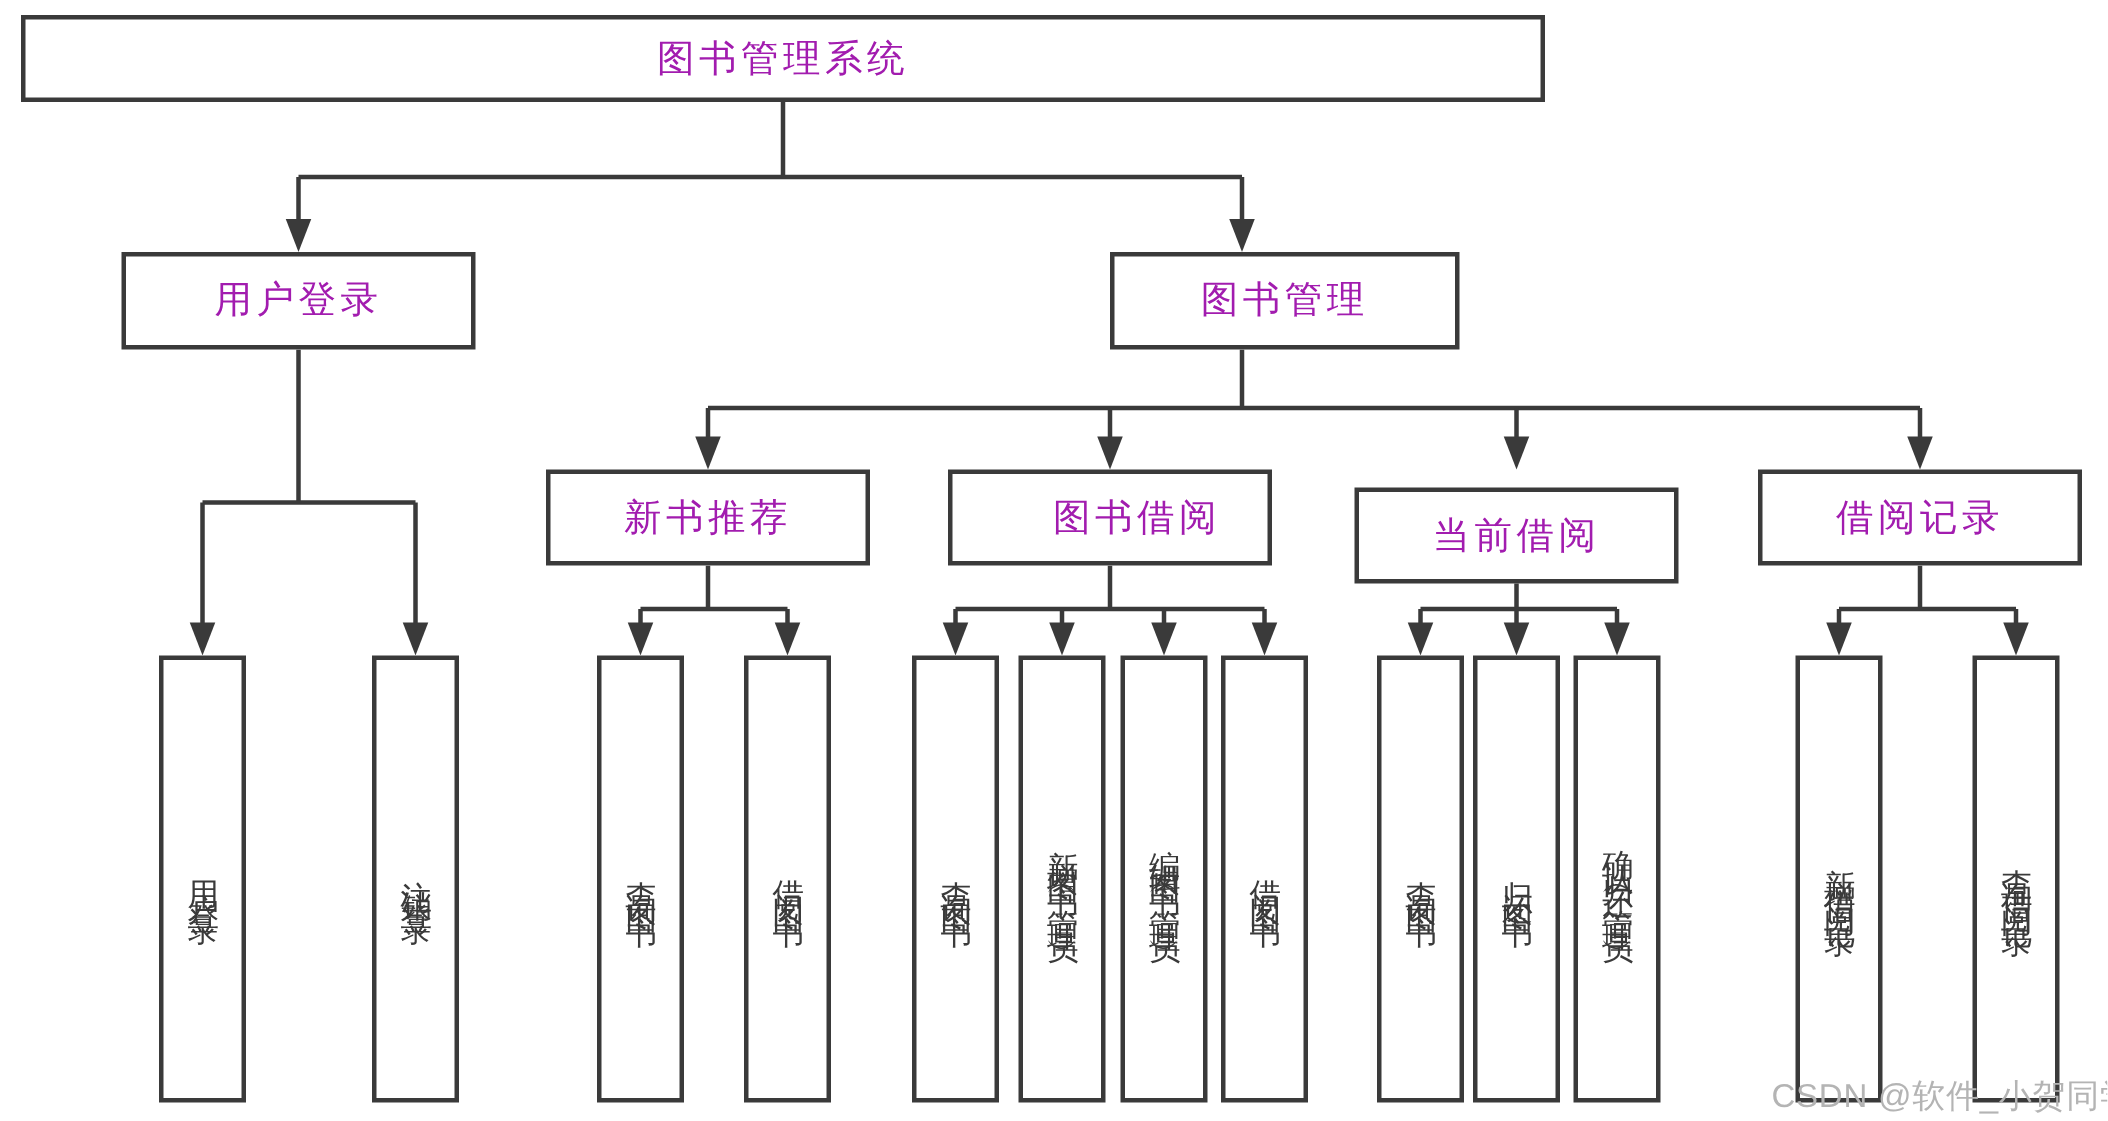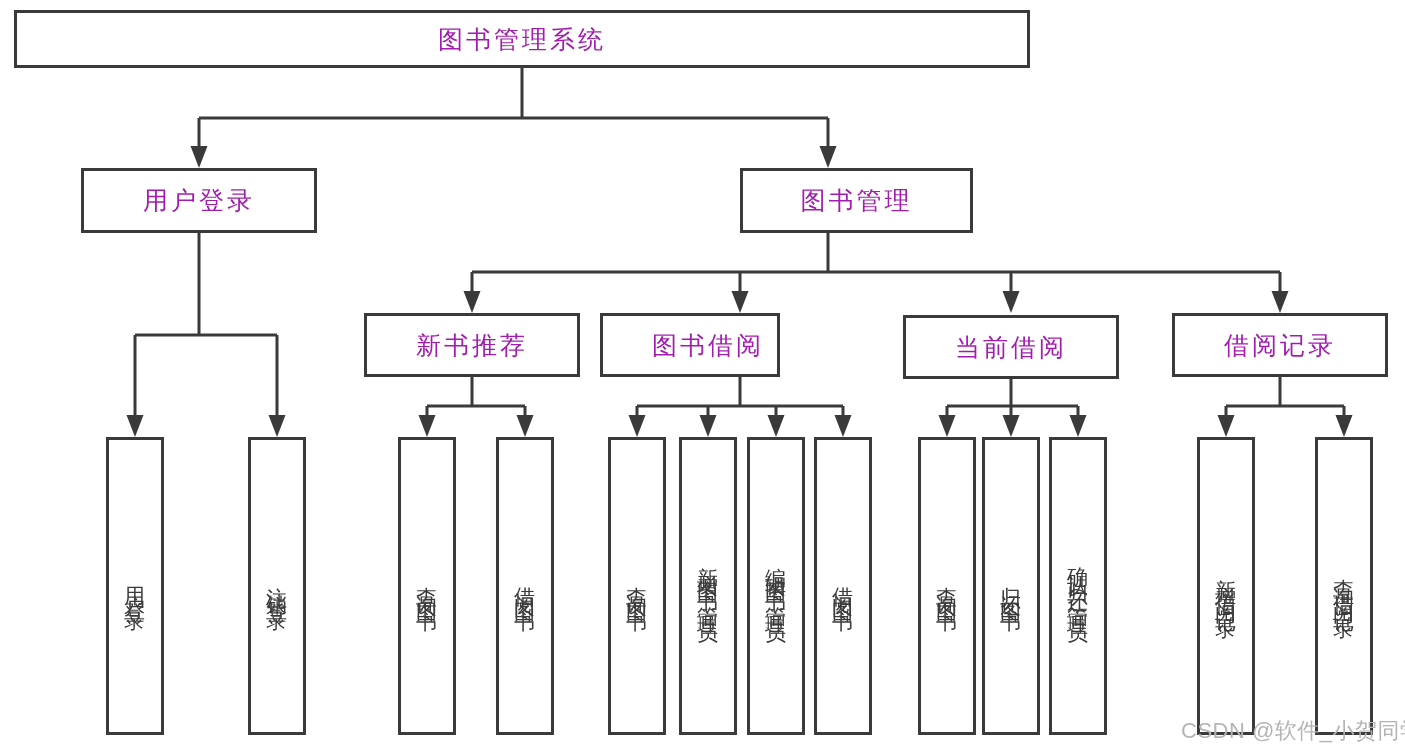--- a/index.html
+++ b/index.html
@@ -132,24 +132,24 @@
   <div class="box" style="left:81px; top:168px; width:236px; height:65px;">
     <span class="h-label">用户登录</span>
   </div>
   <div class="box" style="left:740px; top:168px; width:233px; height:65px;">
     <span class="h-label">图书管理</span>
   </div>
 
   <div class="box" style="left:364px; top:313px; width:216px; height:64px;">
     <span class="h-label">新书推荐</span>
   </div>
-  <div class="box" style="left:600px; top:313px; width:180px; height:64px;padding-left:36px;">
+  <div class="box" style="left:632px; top:313px; width:216px; height:64px;padding-left:36px;">
     <span class="h-label">图书借阅</span>
   </div>
-  <div class="box" style="left:903px; top:315px; width:216px; height:64px;">
+  <div class="box" style="left:903px; top:325px; width:216px; height:64px;">
     <span class="h-label">当前借阅</span>
   </div>
   <div class="box" style="left:1172px; top:313px; width:216px; height:64px;">
     <span class="h-label">借阅记录</span>
   </div>
 
   <div class="box" style="left:106px; top:437px; width:58px; height:298px;">
     <span class="v-label">用户登录</span>
   </div>
   <div class="box" style="left:248px; top:437px; width:58px; height:298px;">

